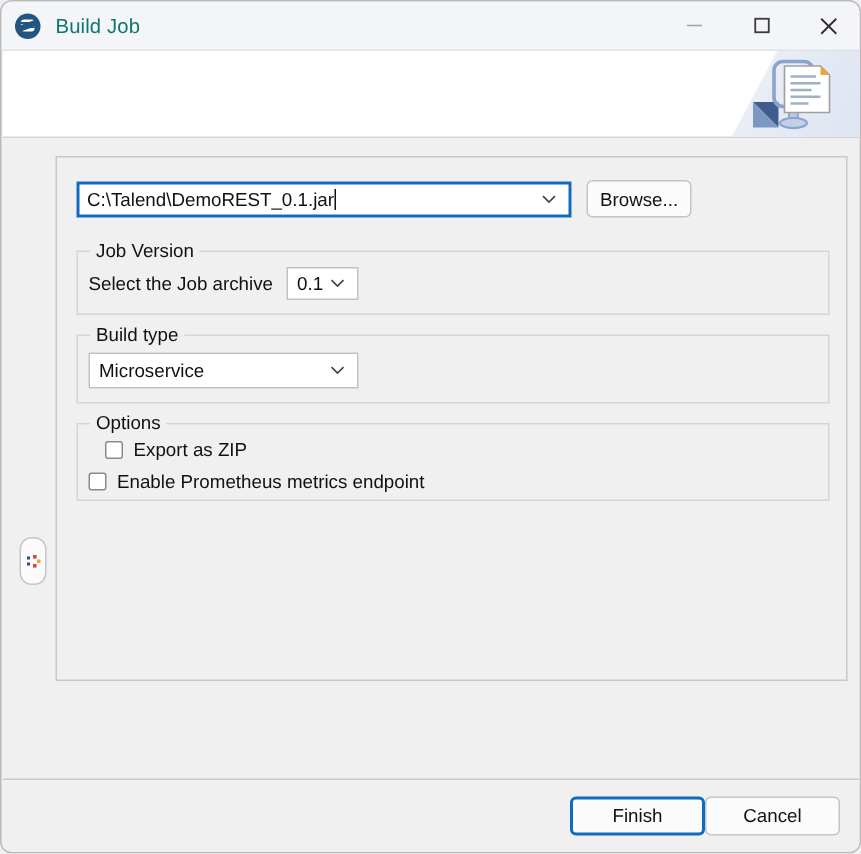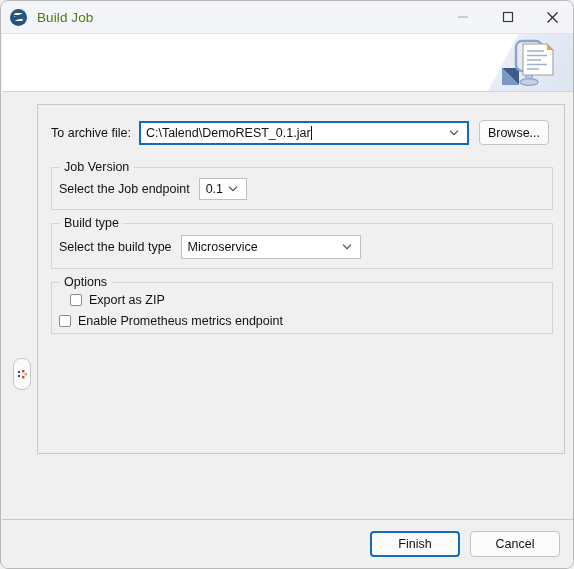--- a/index.html
+++ b/index.html
@@ -61,21 +61,21 @@
     content: "";
     position: absolute;
     left: 2.5px; top: 6.5px;
     width: 12px; height: 4px;
     background: #245580;
     transform: rotate(-20deg);
   }
   .title-text {
     margin-left: 10px;
     font-size: 13.5px;
-    color: #4d7c0f;
+    color: #0f766e;
     letter-spacing: 0.1px;
   }
   .winbtns {
     margin-left: auto;
     display: flex;
     height: 33px;
   }
   .winbtn {
     width: 45px;
     height: 33px;
@@ -274,21 +274,20 @@
     height: 50px;
     background: #f0f0f0;
     border-top: 1px solid #c9c9c9;
     box-sizing: border-box;
   }
   .footer-btns {
     position: absolute;
     right: 14px;
     top: 11px;
     display: flex;
-    gap: 10px;
   }
   .footer-btn {
     width: 90px;
     height: 26px;
     background: #fbfbfb;
     border: 1px solid #c4c4c4;
     border-radius: 4px;
     box-sizing: border-box;
     font-family: "Liberation Sans", sans-serif;
     font-size: 12.5px;
@@ -357,48 +356,46 @@
         <rect x="0" y="5" width="2" height="2" fill="#2a4f8f"></rect>
         <rect x="4" y="0" width="2.4" height="2.4" fill="#d24b3a"></rect>
         <rect x="6.6" y="3" width="2.4" height="2.4" fill="#e8a33d"></rect>
         <rect x="4" y="6" width="2.4" height="2.4" fill="#d24b3a"></rect>
       </svg>
     </div>
 
     <div class="main-panel">
 
       <div class="row-archive">
-        <span class="label-archive">To archive file:</span>
         <div class="combo focused archive-combo">
           <span class="archive-value">C:\Talend\DemoREST_0.1.jar</span>
             <span class="caretbar"></span>
           <svg class="caret" viewBox="0 0 10 6">
             <polyline points="1,1 5,5 9,1" fill="none" stroke="#444" stroke-width="1.1"></polyline>
           </svg>
         </div>
         <button class="btn browse-btn">Browse...</button>
       </div>
 
       <div class="group g-version">
         <span class="legend">Job Version</span>
         <div class="group-row gr-version">
-          <span class="version-label">Select the Job endpoint</span>
+          <span class="version-label">Select the Job archive</span>
           <div class="combo version-combo">
             <span>0.1</span>
             <svg class="caret" viewBox="0 0 10 6">
               <polyline points="1,1 5,5 9,1" fill="none" stroke="#444" stroke-width="1.1"></polyline>
             </svg>
           </div>
         </div>
       </div>
 
       <div class="group g-build">
         <span class="legend">Build type</span>
         <div class="group-row gr-build">
-          <span class="buildtype-label">Select the build type</span>
           <div class="combo buildtype-combo">
             <span>Microservice</span>
             <svg class="caret" viewBox="0 0 10 6">
               <polyline points="1,1 5,5 9,1" fill="none" stroke="#444" stroke-width="1.1"></polyline>
             </svg>
           </div>
         </div>
       </div>
 
       <div class="group g-options">

